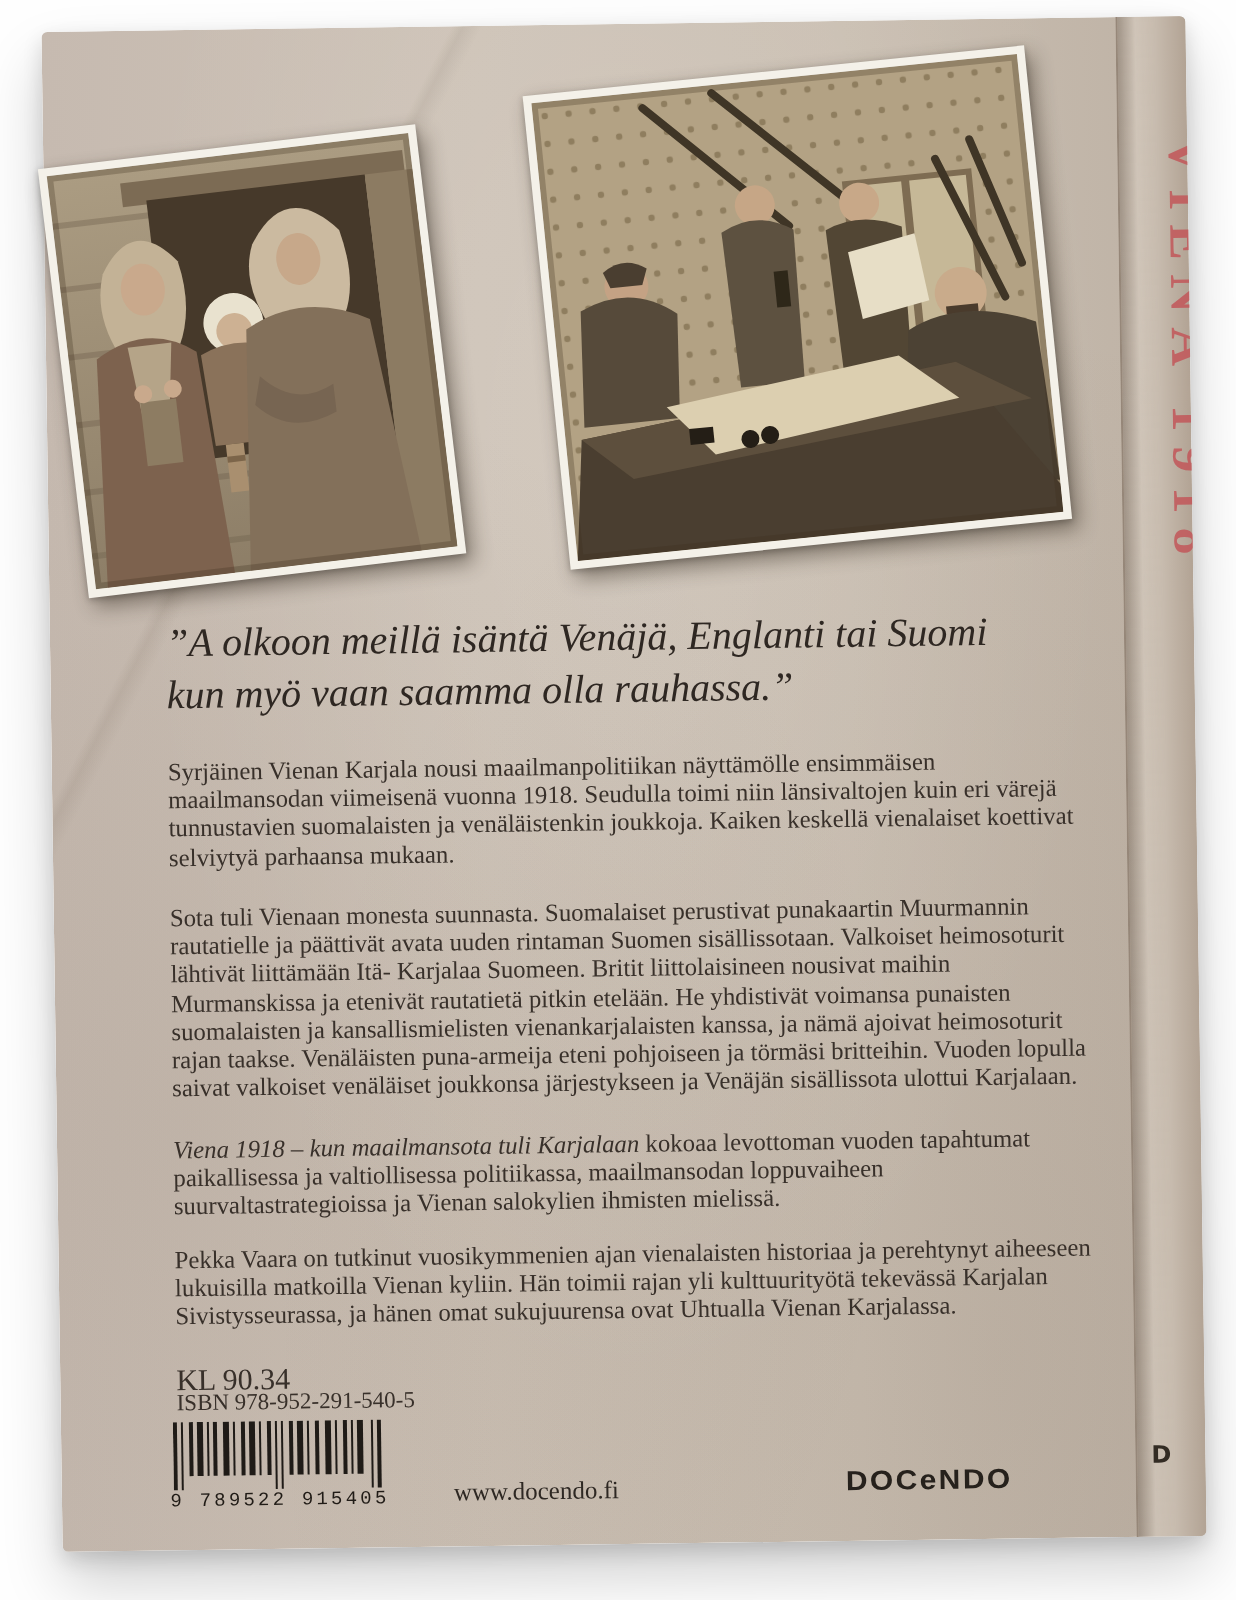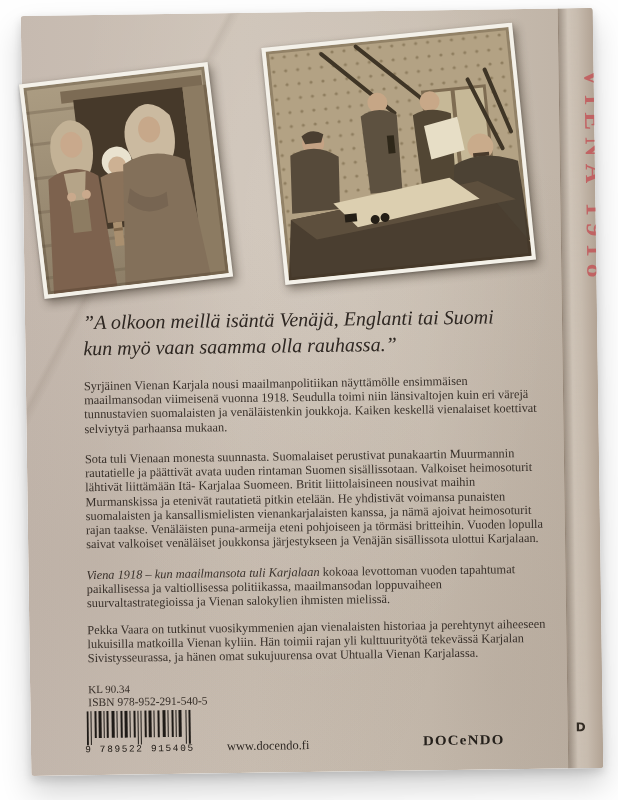--- a/index.html
+++ b/index.html
@@ -25,30 +25,30 @@
   .photo1{left:8px;top:58px;transform:rotate(-6deg);}
   .photo2{left:250px;top:24px;transform:rotate(-5deg);}
 
   
   .quote{position:absolute;left:58px;top:294px;width:424px;
          font-style:italic;font-size:20px;line-height:26px;color:#2e2722;}
   .body{position:absolute;left:58px;width:464px;margin:0;
         font-size:12.4px;line-height:14.2px;color:#38302a;}
   .p1{top:364px;} .p2{top:437px;} .p3{top:553px;} .p4{top:608px;}
   .it{font-style:italic;} .bd{font-weight:normal;}
-  .kl{position:absolute;left:58px;top:668px;font-size:11px;color:#38302a;}
+  .kl{position:absolute;left:58px;top:668px;font-size:15px;color:#38302a;}
   .isbn{position:absolute;left:58px;top:681px;font-size:11.5px;color:#38302a;}
 
   
   .barcode{position:absolute;left:54px;top:696px;width:110px;text-align:center;}
   .bc-digits{margin-top:-7px;font-family:"Liberation Mono","DejaVu Sans Mono",monospace;
              font-size:9.5px;letter-spacing:1.6px;color:#201b16;white-space:nowrap;}
   .website{position:absolute;left:196px;top:726px;font-size:12.5px;color:#2e2823;}
   .publisher{position:absolute;left:392px;top:722px;
-             font-family:Liberation Serif, serif;
+             font-family:Liberation Sans, sans-serif;
              font-weight:800;font-size:15px;letter-spacing:1.2px;color:#26211c;
              transform:scaleY(.92);}
 
   
   .spine{position:absolute;right:0;top:0;bottom:0;width:34px;overflow:hidden;
          border-radius:0 3px 3px 0;
          background:linear-gradient(90deg, rgba(82,68,56,.28) 0%, rgba(220,210,198,.55) 26%,
                     #c7bbae 55%, #b2a394 100%);
          border-left:1px solid rgba(82,68,56,.30);}
   .spine-text{position:absolute;top:60px;left:18px;writing-mode:vertical-rl;

